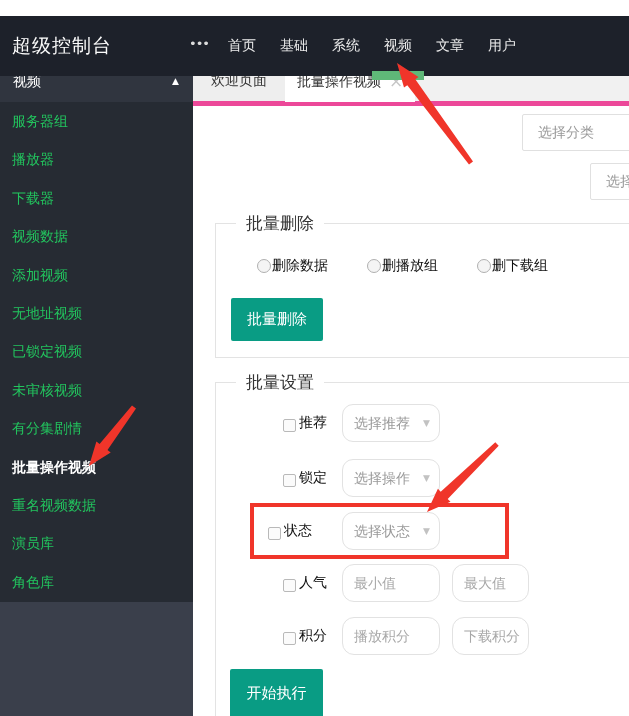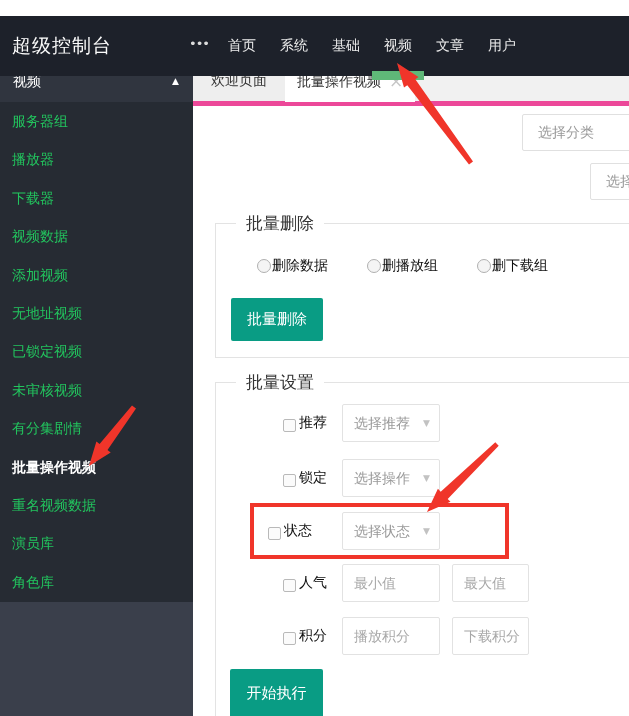--- a/index.html
+++ b/index.html
@@ -52,45 +52,45 @@
   .bs-row{position:absolute;left:0;width:568px;height:38px}
   .bs-row[data-index="0"]{top:21px}
   .bs-row[data-index="1"]{top:76px}
   .bs-row[data-index="2"]{top:129px}
   .bs-row[data-index="3"]{top:181px}
   .bs-row[data-index="4"]{top:234px}
   .cbwrap{position:absolute;left:67px;top:50%;transform:translateY(-50%);display:flex;align-items:flex-end;cursor:pointer}
   .bs-row.shifted .cbwrap{left:52px}
   .checkbox{width:13px;height:13px;border:1px solid #b9b9b9;border-radius:2px;background:#fbfbfb;box-sizing:border-box;flex:0 0 auto}
   .row-label{font-size:14px;color:#0f0f0f;margin-left:3px;white-space:nowrap}
-  .row-select{position:absolute;left:126px;top:0;width:98px;height:38px;border:1px solid #e2e2e2;border-radius:2px;box-sizing:border-box;background:#fff;cursor:pointer}
+  .row-select{position:absolute;left:126px;top:0;width:98px;height:38px;border:1px solid #e2e2e2;border-radius:11px;box-sizing:border-box;background:#fff;cursor:pointer}
   .row-select .ph{display:block;line-height:36px;padding-left:11px;color:#999;font-size:14px}
   .caret-icon{position:absolute;right:9px;top:0;line-height:36px;font-size:9px;color:#c2c2c2}
-  .row-input{position:absolute;top:0;height:38px;border:1px solid #e2e2e2;border-radius:2px;box-sizing:border-box;background:#fff;padding:0 0 0 11px;font-size:14px;color:#666;font-family:inherit;outline:none}
+  .row-input{position:absolute;top:0;height:38px;border:1px solid #e2e2e2;border-radius:12px;box-sizing:border-box;background:#fff;padding:0 0 0 11px;font-size:14px;color:#666;font-family:inherit;outline:none}
   .row-input.in-1{left:126px;width:98px}
   .row-input.in-2{left:236px;width:77px}
   .row-input::placeholder{color:#a8a8a8;opacity:1}
   
   .annotation-layer{position:absolute;left:0;top:0;width:629px;height:716px;z-index:60;pointer-events:none}
 </style>
 </head>
 <body>
 
 <div class="navbar">
   <span class="brand">超级控制台</span>
   <span class="more-icon">•••</span>
   <div class="nav-items">
     <span class="nav-item" data-index="0">
         <span>首页</span>
       </span>
+      <span class="nav-item" data-index="2">
+        <span>基础</span>
+      </span>
       <span class="nav-item" data-index="1">
         <span>系统</span>
-      </span>
-      <span class="nav-item" data-index="2">
-        <span>基础</span>
       </span>
       <span class="nav-item active" data-index="3">
         <span>视频</span>
       </span>
       <span class="nav-item" data-index="4">
         <span>文章</span>
       </span>
       <span class="nav-item" data-index="5">
         <span>用户</span>
       </span>

